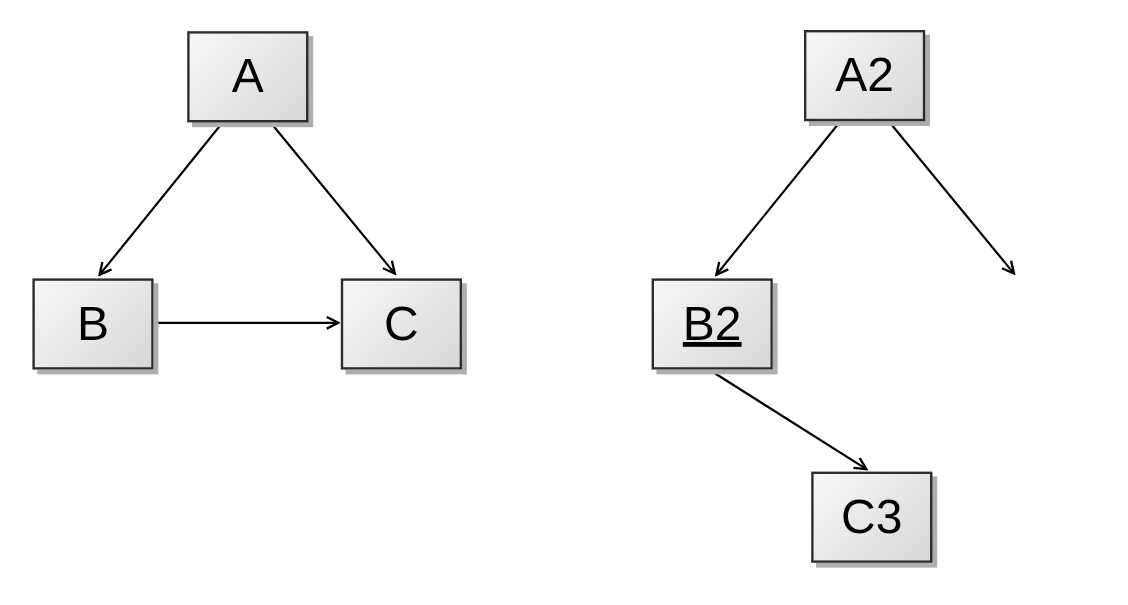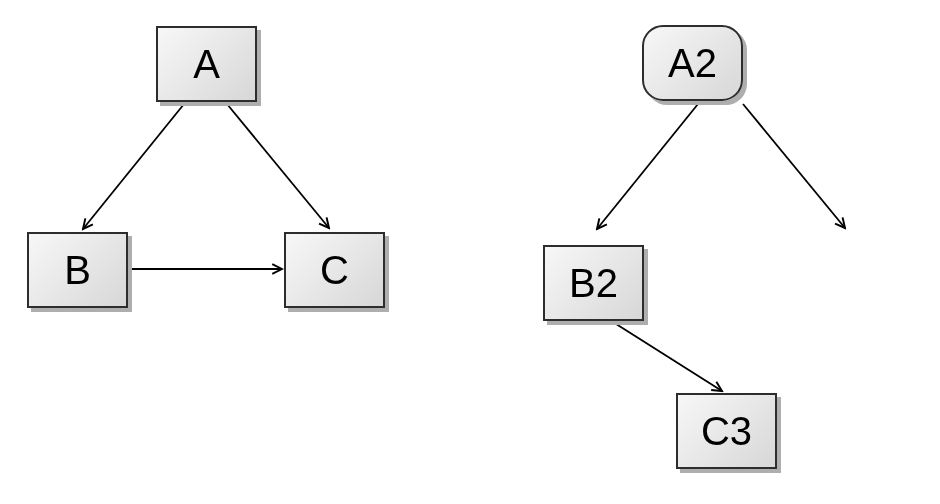--- a/index.html
+++ b/index.html
@@ -38,22 +38,22 @@
     font-size: 40px;
     line-height: 1;
     color: #000000;
     user-select: none;
   }
   
   .pos-A  { left: 156px; top: 26px;  }
   .pos-B  { left: 27px;  top: 232px; }
   .pos-C  { left: 284px; top: 232px; }
   
-  .pos-A2 { left: 642px; top: 25px; border-radius: 21px;  }
-  .pos-B2 { left: 543px; top: 245px; }
+  .pos-A2 { left: 670px; top: 25px;  }
+  .pos-B2 { left: 543px; top: 232px; text-decoration: underline; }
   .pos-C2 { left: 800px; top: 232px; }
   .pos-C3 { left: 676px; top: 393px; }
   .edge-line {
     stroke: #000000;
     stroke-width: 1.8;
     fill: none;
   }
 </style>
 </head>
 <body>

